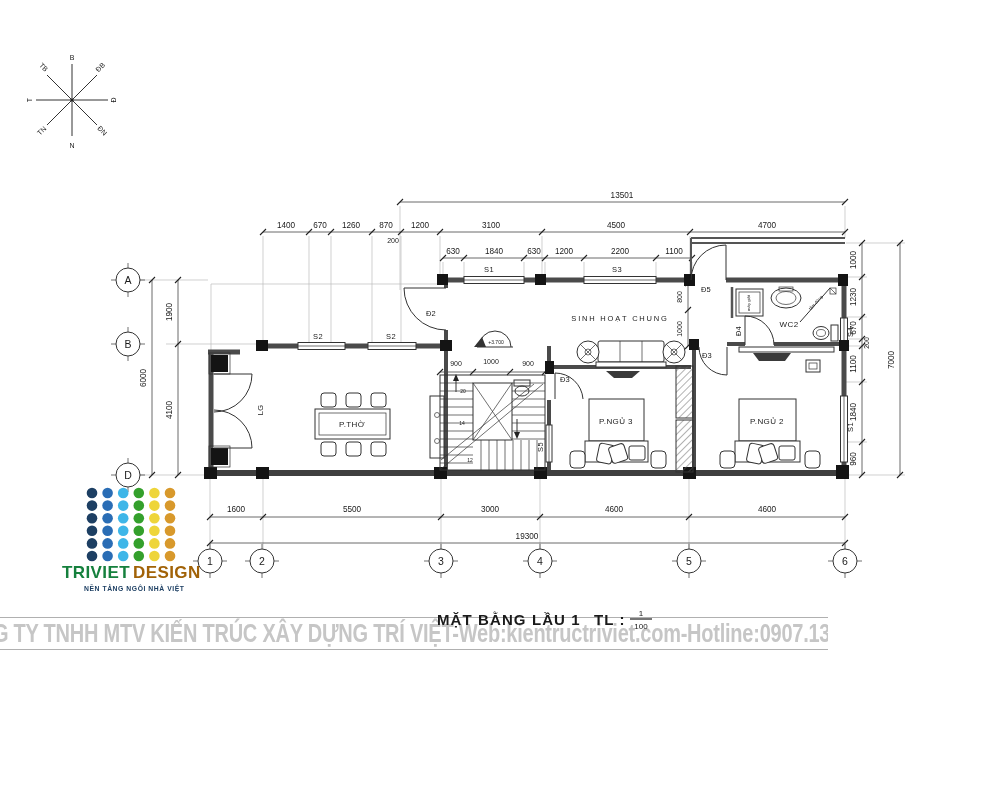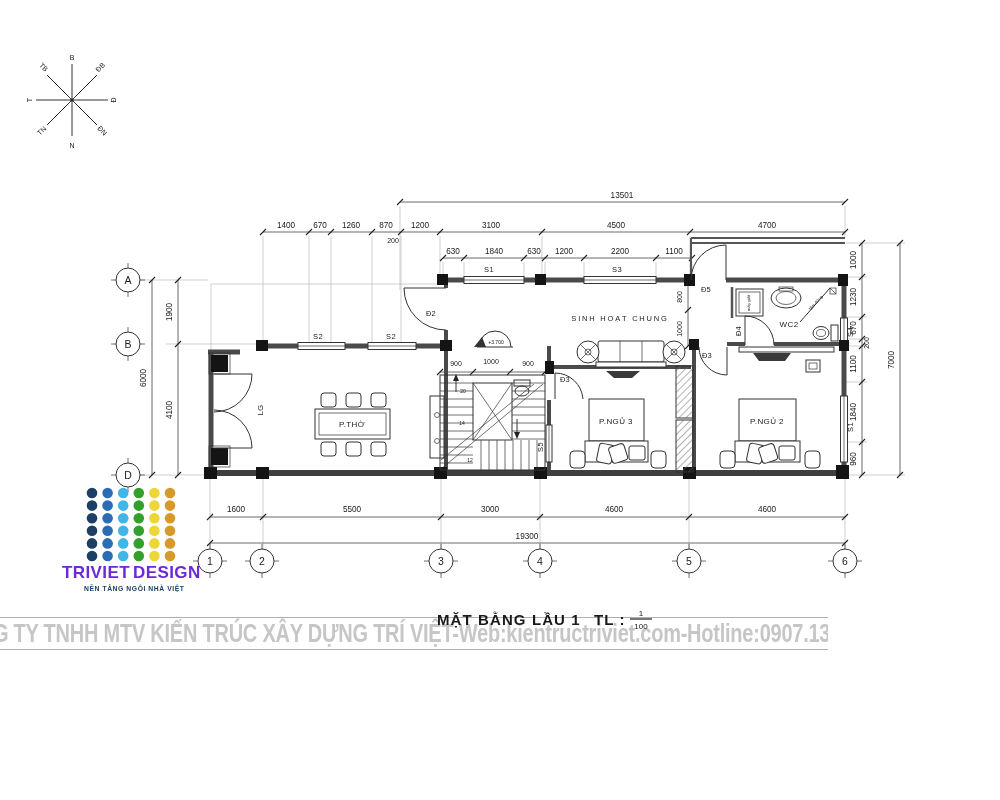--- a/index.html
+++ b/index.html
@@ -362,19 +362,19 @@
         <circle cx="70.4" cy="57.4" r="5.3" fill="#eed53a"></circle>
         <circle cx="70.4" cy="70" r="5.3" fill="#eed53a"></circle>
         <circle cx="86" cy="7" r="5.3" fill="#d8992c"></circle>
         <circle cx="86" cy="19.6" r="5.3" fill="#d8992c"></circle>
         <circle cx="86" cy="32.2" r="5.3" fill="#d8992c"></circle>
         <circle cx="86" cy="44.8" r="5.3" fill="#d8992c"></circle>
         <circle cx="86" cy="57.4" r="5.3" fill="#d8992c"></circle>
         <circle cx="86" cy="70" r="5.3" fill="#d8992c"></circle>
       </svg>
     <div class="logo-brand">
-      <span id="brand-a" style="color: #6d28d9;">TRIVIET</span><span id="brand-b" style="color: #6d28d9;">DESIGN</span>
+      <span id="brand-a" style="color: #15803d;">TRIVIET</span><span id="brand-b" style="color: #a16207;">DESIGN</span>
     </div>
     <div class="logo-tagline" id="brand-tag" style="color: rgb(29, 63, 99);">NỀN TẢNG NGÔI NHÀ VIỆT</div>
   </div>
 
 
 </div>
 
 </body></html>

